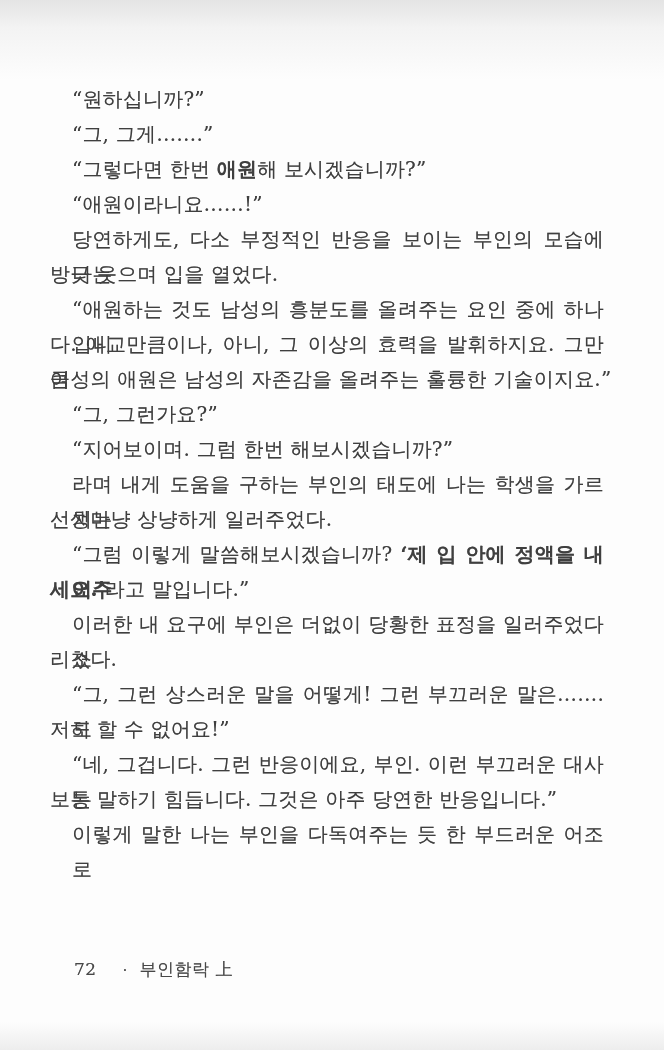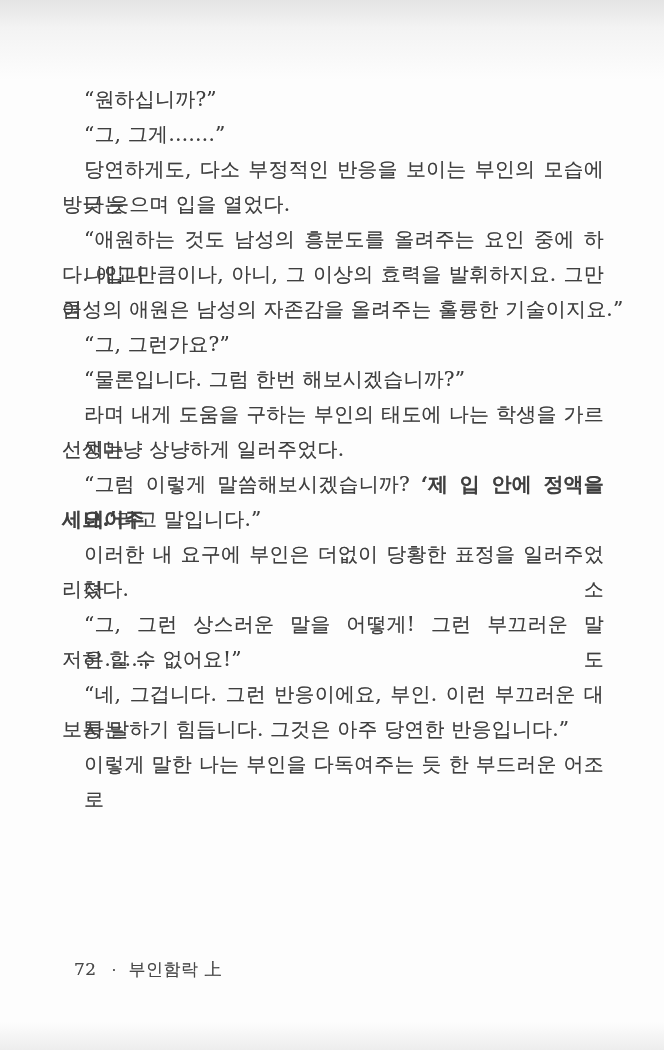--- a/index.html
+++ b/index.html
@@ -25,21 +25,21 @@
   .bottom-shade {
     position: absolute;
     bottom: 0; left: 0; right: 0;
     height: 28px;
     background: linear-gradient(0deg, #ededed 0%, #fdfdfd 100%);
     pointer-events: none;
   }
   .text-block {
     position: absolute;
     top: 82px;
-    left: 62px;
+    left: 50px;
     right: 60px;
     color: #3f3f3f;
   }
   .line {
     font-size: 20px;
     line-height: 35px;
     height: 35px;
     white-space: nowrap;
     text-align: left;
     letter-spacing: 0.2px;
@@ -58,39 +58,41 @@
   .page-footer {
     position: absolute;
     top: 957px;
     left: 74px;
     font-size: 17px;
     line-height: 24px;
     color: #474747;
     letter-spacing: 0.5px;
     text-shadow: 0 0 0.6px rgba(70,70,70,0.5);
   }
-  .page-footer .pnum { margin-right: 15px; }
+  .page-footer .pnum { margin-right: 26px; }
   .page-footer .sep  { margin-right: 12px; font-size: 14px; }
 </style>
 </head>
 <body>
 
 <div class="scan-page">
   <div class="top-shade"></div>
 
   <div class="text-block" id="text-block">
       <div class="line indent"><span class="seg">“원하십니까?”</span></div>
       <div class="line indent"><span class="seg">“그, 그게…….”</span></div>
+      <div class="line indent"><span class="seg">“그렇다면 한번 </span><span class="seg bold">애원</span><span class="seg">해 보시겠습니까?”</span></div>
+      <div class="line indent"><span class="seg">“애원이라니요……!”</span></div>
       <div class="line indent justify"><span class="seg">당연하게도, 다소 부정적인 반응을 보이는 부인의 모습에 나는</span></div>
       <div class="line"><span class="seg">방긋 웃으며 입을 열었다.</span></div>
       <div class="line indent justify"><span class="seg">“애원하는 것도 남성의 흥분도를 올려주는 요인 중에 하나입니</span></div>
       <div class="line justify"><span class="seg">다. 애교만큼이나, 아니, 그 이상의 효력을 발휘하지요. 그만큼</span></div>
       <div class="line"><span class="seg">여성의 애원은 남성의 자존감을 올려주는 훌륭한 기술이지요.”</span></div>
       <div class="line indent"><span class="seg">“그, 그런가요?”</span></div>
-      <div class="line indent"><span class="seg">“물론입니다. 그럼 한번 해보시겠습니까?”</span></div>
+      <div class="line indent"><span class="seg">“지어보이며. 그럼 한번 해보시겠습니까?”</span></div>
       <div class="line indent justify"><span class="seg">라며 내게 도움을 구하는 부인의 태도에 나는 학생을 가르치는</span></div>
       <div class="line"><span class="seg">선생마냥 상냥하게 일러주었다.</span></div>
       <div class="line indent justify"><span class="seg">“그럼 이렇게 말씀해보시겠습니까? </span><span class="seg bold">‘제 입 안에 정액을 내어주</span></div>
       <div class="line"><span class="seg bold">세요.’</span><span class="seg">라고 말입니다.”</span></div>
       <div class="line indent justify"><span class="seg">이러한 내 요구에 부인은 더없이 당황한 표정을 일러주었다 소</span></div>
       <div class="line"><span class="seg">리쳤다.</span></div>
       <div class="line indent justify"><span class="seg">“그, 그런 상스러운 말을 어떻게! 그런 부끄러운 말은……. 도</span></div>
       <div class="line"><span class="seg">저히 할 수 없어요!”</span></div>
       <div class="line indent justify"><span class="seg">“네, 그겁니다. 그런 반응이에요, 부인. 이런 부끄러운 대사는</span></div>
       <div class="line"><span class="seg">보통 말하기 힘듭니다. 그것은 아주 당연한 반응입니다.”</span></div>

